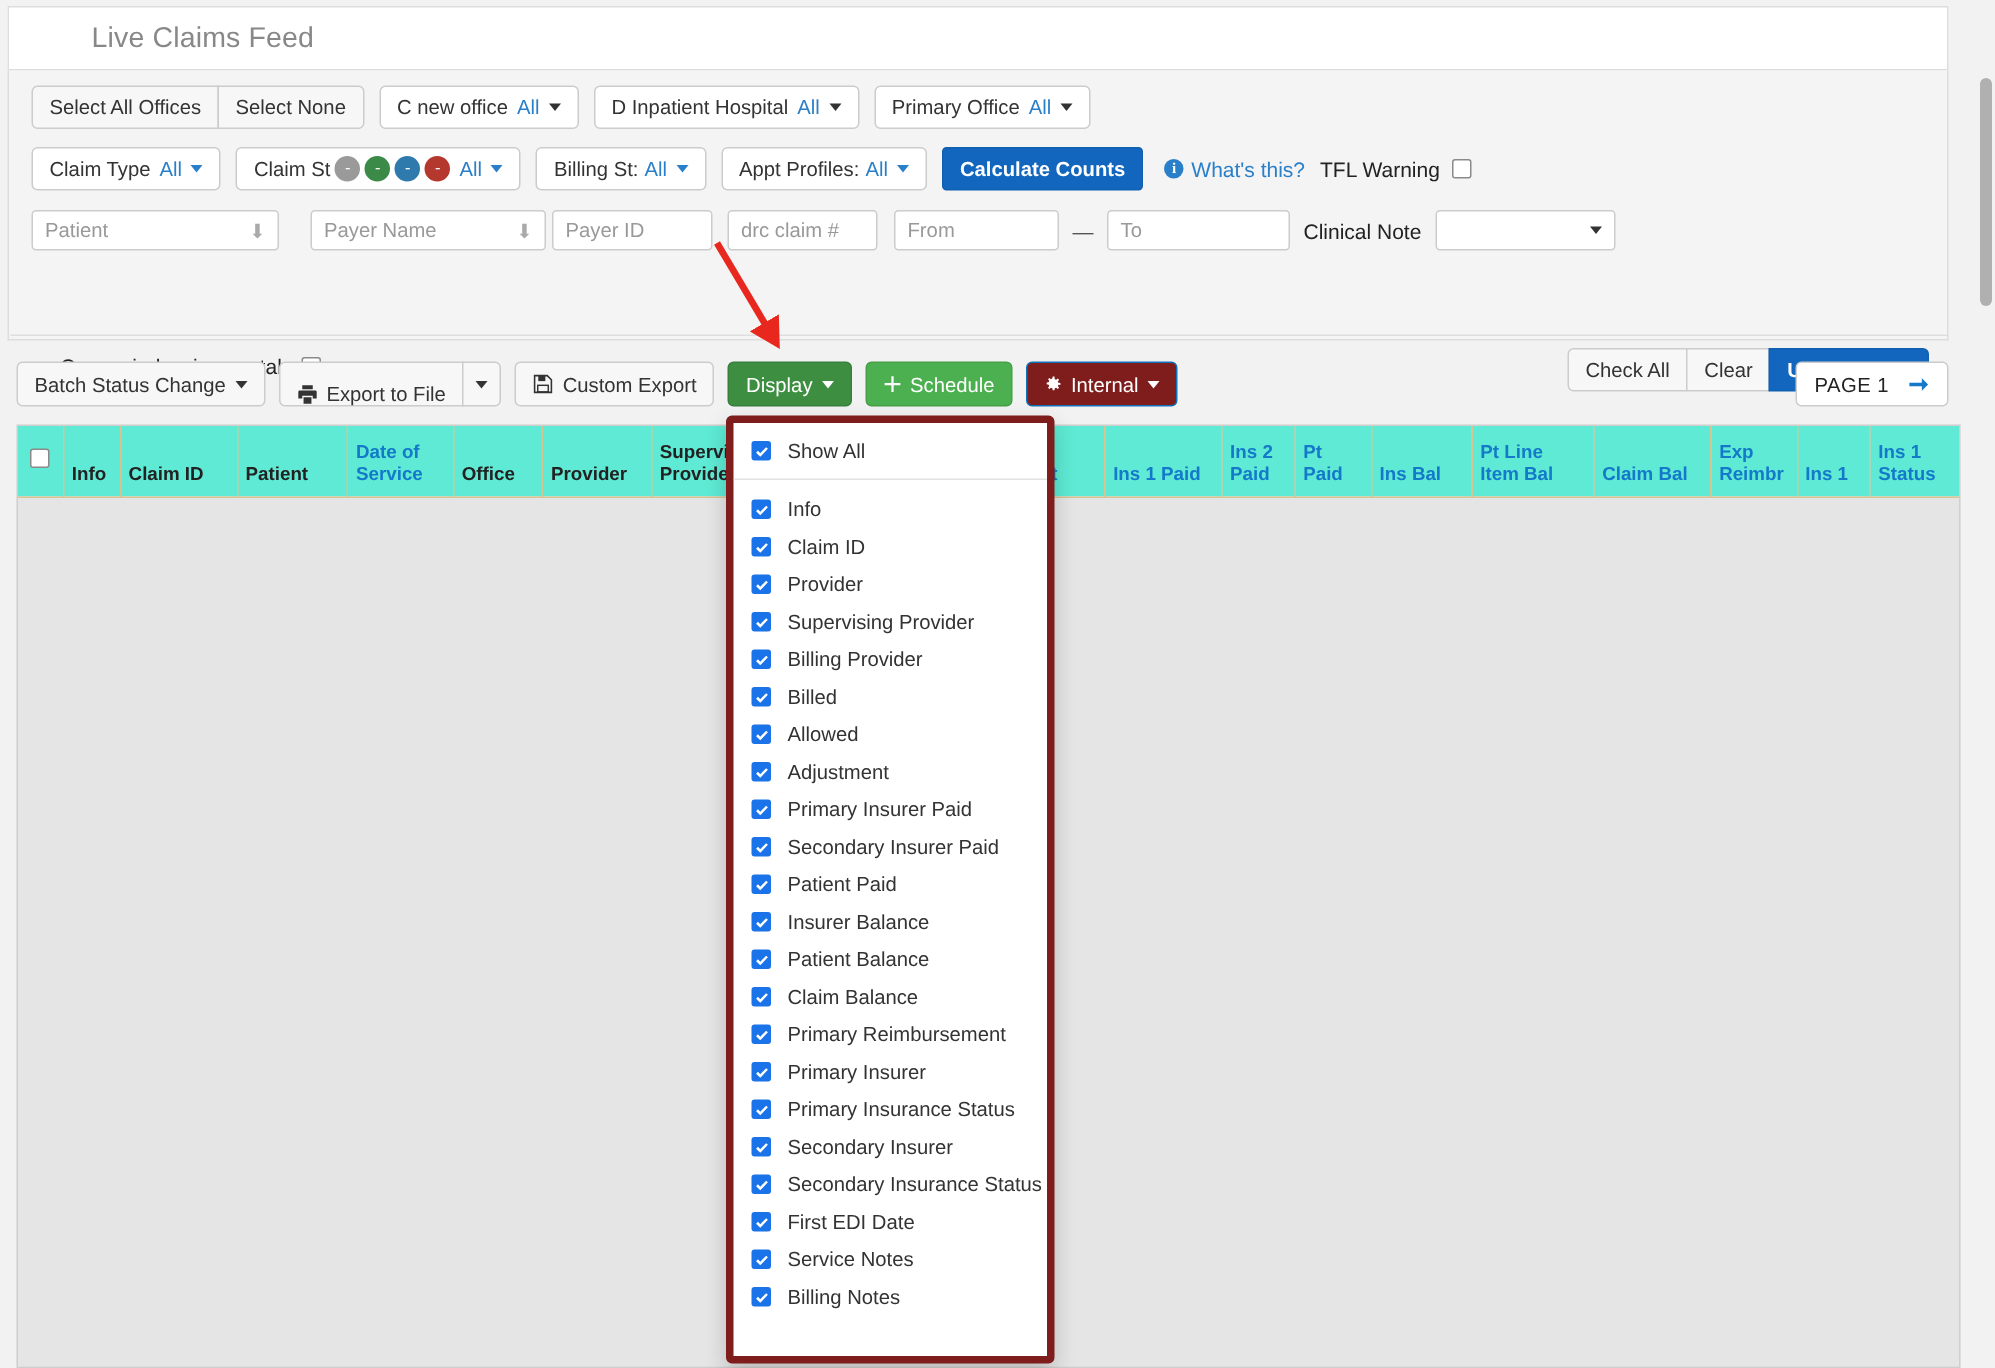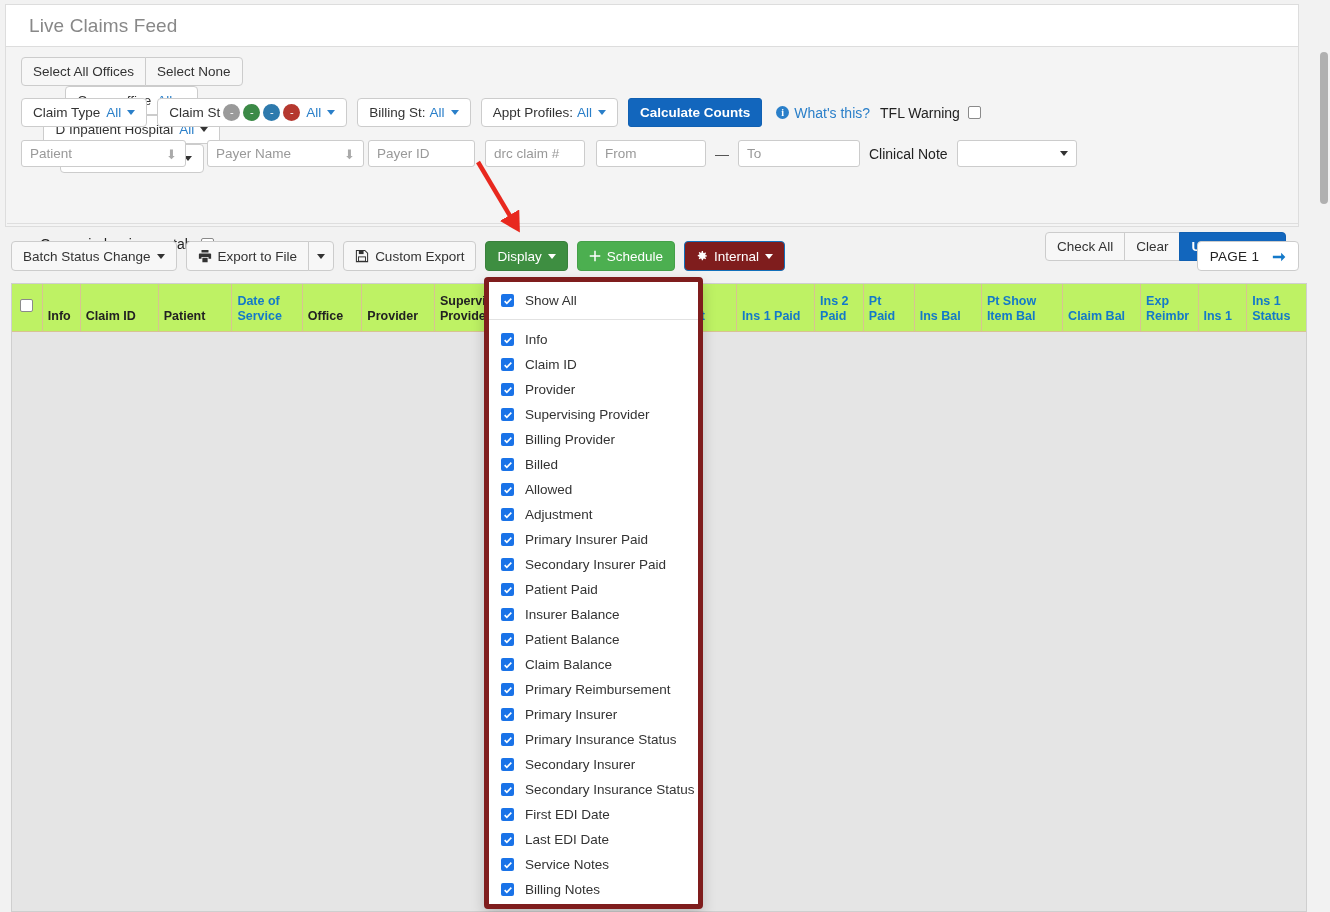--- a/index.html
+++ b/index.html
@@ -16,39 +16,39 @@
     background: #f2f2f2;
     overflow: hidden;
   }
 
   
   .titlebar {
     position: absolute; left: 5px; top: 4px;
     width: 1294px; height: 43px;
     background: #ffffff;
     border: 1px solid #dddddd;
-    display: flex; align-items: center;
+    display: flex; align-items: center; padding-left: 32px;
   }
   .titlebar .title {
     font-size: 19px; color: #888888;
     padding-left: 23px; font-weight: 400;
     letter-spacing: .1px;
   }
 
   
   .filterpanel {
     position: absolute; left: 5px; top: 47px;
     width: 1294px; height: 180px;
     background: #f4f4f4;
     border-left: 1px solid #dddddd;
     border-right: 1px solid #dddddd;
     border-bottom: 1px solid #dddddd;
   }
   .frow { position: absolute; display: flex; align-items: center; }
-  .frow1 { left: 15px; top: 10px; flex-direction: column; }
+  .frow1 { left: 15px; top: 10px; }
   .frow2 { left: 15px; top: 51px; }
   .frow3 { left: 15px; top: 93px; }
 
   .btn {
     border: 1px solid #cccccc;
     background: #ffffff;
     border-radius: 4px;
     font-size: 13.5px;
     color: #333333;
     height: 29px;
@@ -140,21 +140,21 @@
   .toolbar { position: absolute; left: 11px; top: 241px; display: flex; align-items: center; }
   .tbtn {
     height: 30px; border: 1px solid #cccccc; background: #f7f7f7;
     border-radius: 4px; font-size: 13.5px; color: #333;
     padding: 0 11px; display: inline-flex; align-items: center;
     margin-right: 9px; white-space: nowrap; cursor: pointer;
     font-family: "Liberation Sans", sans-serif;
   }
   .tgrp { display: inline-flex; margin-right: 9px; }
   .tgrp .tbtn { margin-right: 0; border-radius: 0; margin-left: -1px; }
-  .tgrp .tbtn:first-child { border-radius: 4px 0 0 4px; margin-left: 0; }
+  .tgrp .tbtn:first-child { border-radius: 4px 0 0 4px; margin-left: 0; align-items: flex-end; }
   .tgrp .tbtn:last-child { border-radius: 0 4px 4px 0; padding: 0 8px; }
   .tbtn.green-dark { background: #3e8e41; border-color: #39803c; color: #fff; }
   .tbtn.green { background: #4caf50; border-color: #45a049; color: #fff; }
   .tbtn.blue  { background: #7f1d1d; border-color: #1270bb; color: #fff; }
   .tico { margin-right: 6px; display: inline-flex; }
 
   .pagebox {
     position: absolute; right: 31px; top: 241px;
     height: 30px; border: 1px solid #cccccc; background: #ffffff;
     border-radius: 4px; display: inline-flex; align-items: center;
@@ -166,21 +166,21 @@
   
   .tablewrap {
     position: absolute; left: 11px; top: 283px;
     width: 1296px; height: 629px;
     border: 1px solid #cfcfcf;
     background: #e5e5e5;
     overflow: hidden;
   }
   table.grid { border-collapse: collapse; table-layout: fixed; width: 1296px; }
   table.grid th {
-    background: #bef264;
+    background: #5eead4;
     border-right: 1px solid #d8c391;
     border-bottom: 1px solid #d8c391;
     font-size: 12.5px;
     color: #222222;
     font-weight: bold;
     text-align: left;
     vertical-align: bottom;
     padding: 4px 5px 7px 5px;
     height: 47px;
     line-height: 15px;
@@ -451,21 +451,21 @@
             <th>Office</th>
             <th>Provider</th>
             <th>Supervising Provider</th>
             <th class="sortable">Billed</th>
             <th class="sortable">Allowed</th>
             <th class="sortable">Adjmt</th>
             <th class="sortable">Ins 1 Paid</th>
             <th class="sortable">Ins 2 Paid</th>
             <th class="sortable">Pt Paid</th>
             <th class="sortable">Ins Bal</th>
-            <th class="sortable">Pt Show Item Bal</th>
+            <th class="sortable">Pt Line Item Bal</th>
             <th class="sortable">Claim Bal</th>
             <th class="sortable">Exp Reimbr</th>
             <th class="sortable">Ins 1</th>
             <th class="sortable">Ins 1 Status</th>
           </tr>
         </thead>
       <tbody>
           <tr>
             <td class="tbody-empty" colspan="20"></td>
           </tr>
@@ -643,28 +643,20 @@
             </svg>
           </span>
           <span class="dlabel">First EDI Date</span>
         </div>
         <div class="ditem">
           <span class="bcbx">
             <svg width="10" height="10" viewBox="0 0 12 12">
               <path fill="none" stroke="#fff" stroke-width="2" d="M2 6.2l2.6 2.6L10 3.2"></path>
             </svg>
           </span>
-          <span class="dlabel">Last EDI Date</span>
-        </div>
-        <div class="ditem">
-          <span class="bcbx">
-            <svg width="10" height="10" viewBox="0 0 12 12">
-              <path fill="none" stroke="#fff" stroke-width="2" d="M2 6.2l2.6 2.6L10 3.2"></path>
-            </svg>
-          </span>
           <span class="dlabel">Service Notes</span>
         </div>
         <div class="ditem">
           <span class="bcbx">
             <svg width="10" height="10" viewBox="0 0 12 12">
               <path fill="none" stroke="#fff" stroke-width="2" d="M2 6.2l2.6 2.6L10 3.2"></path>
             </svg>
           </span>
           <span class="dlabel">Billing Notes</span>
         </div>

